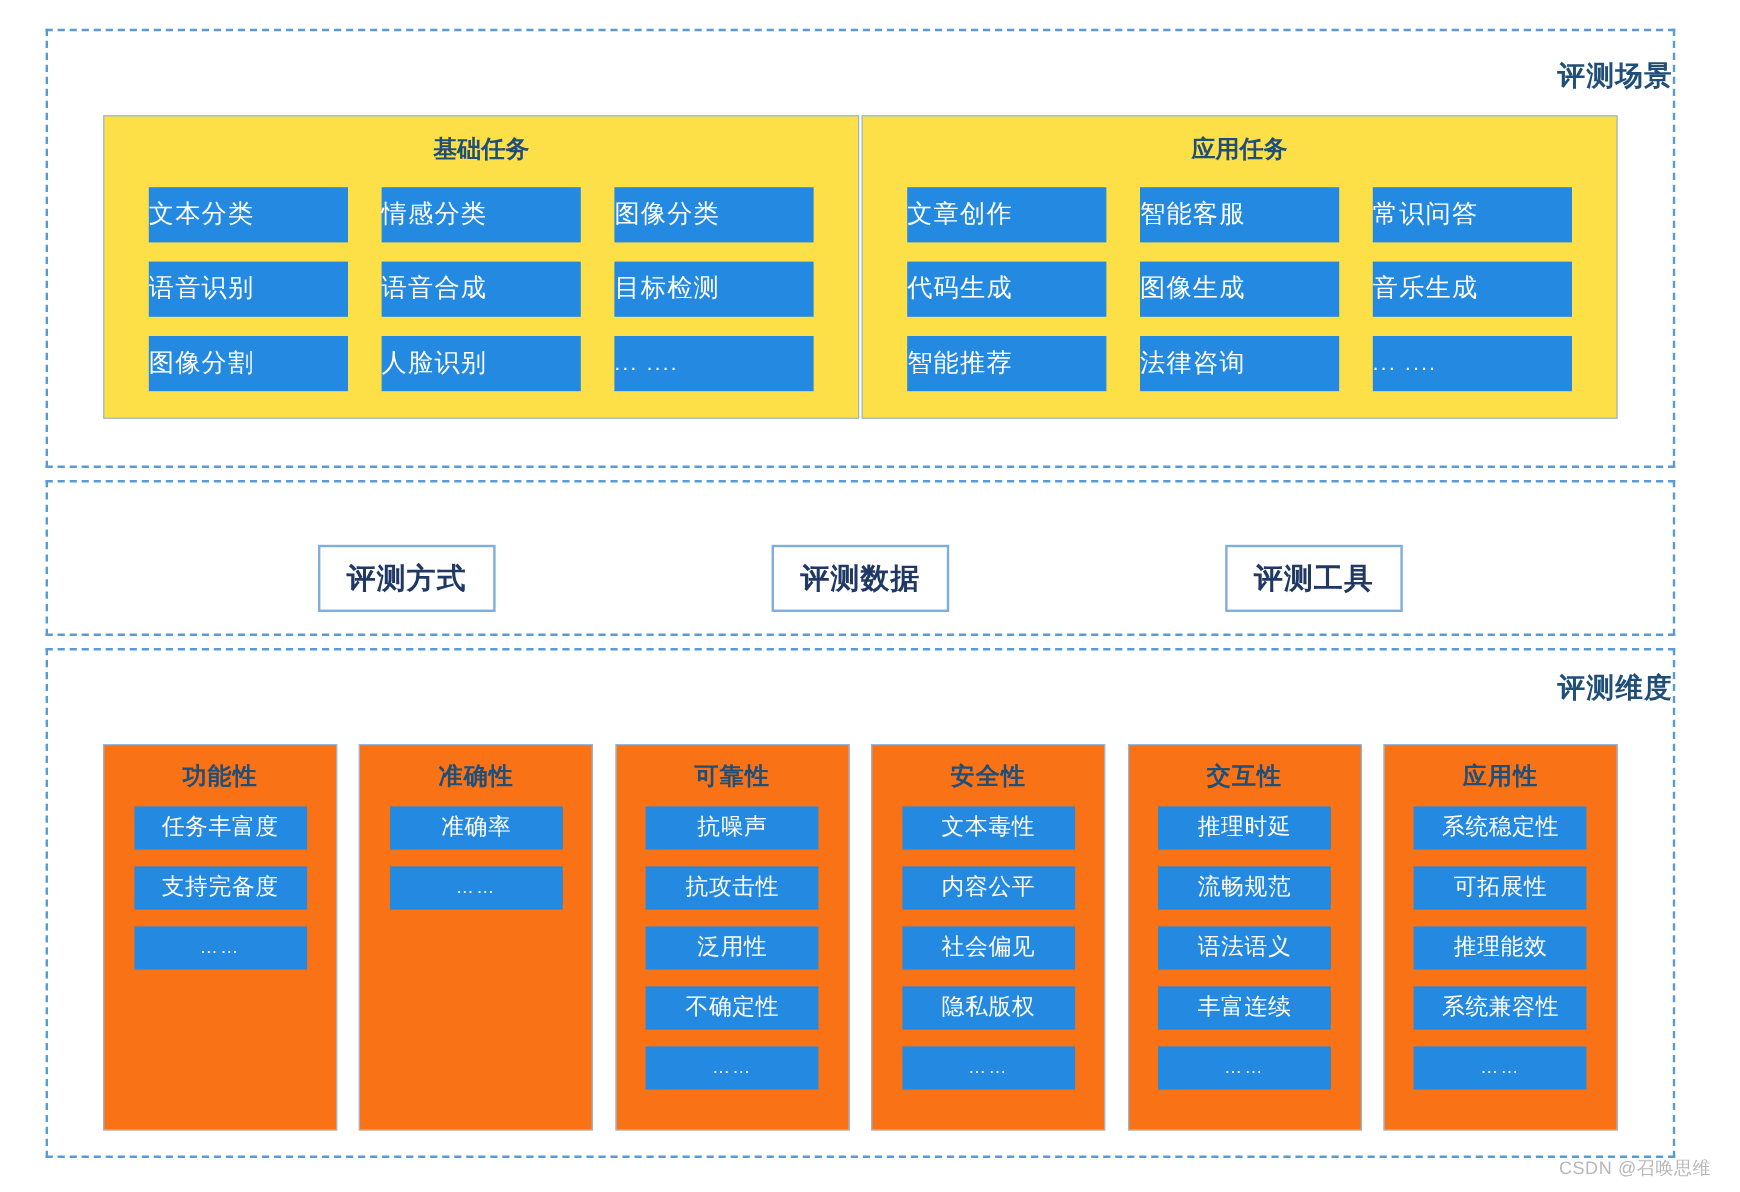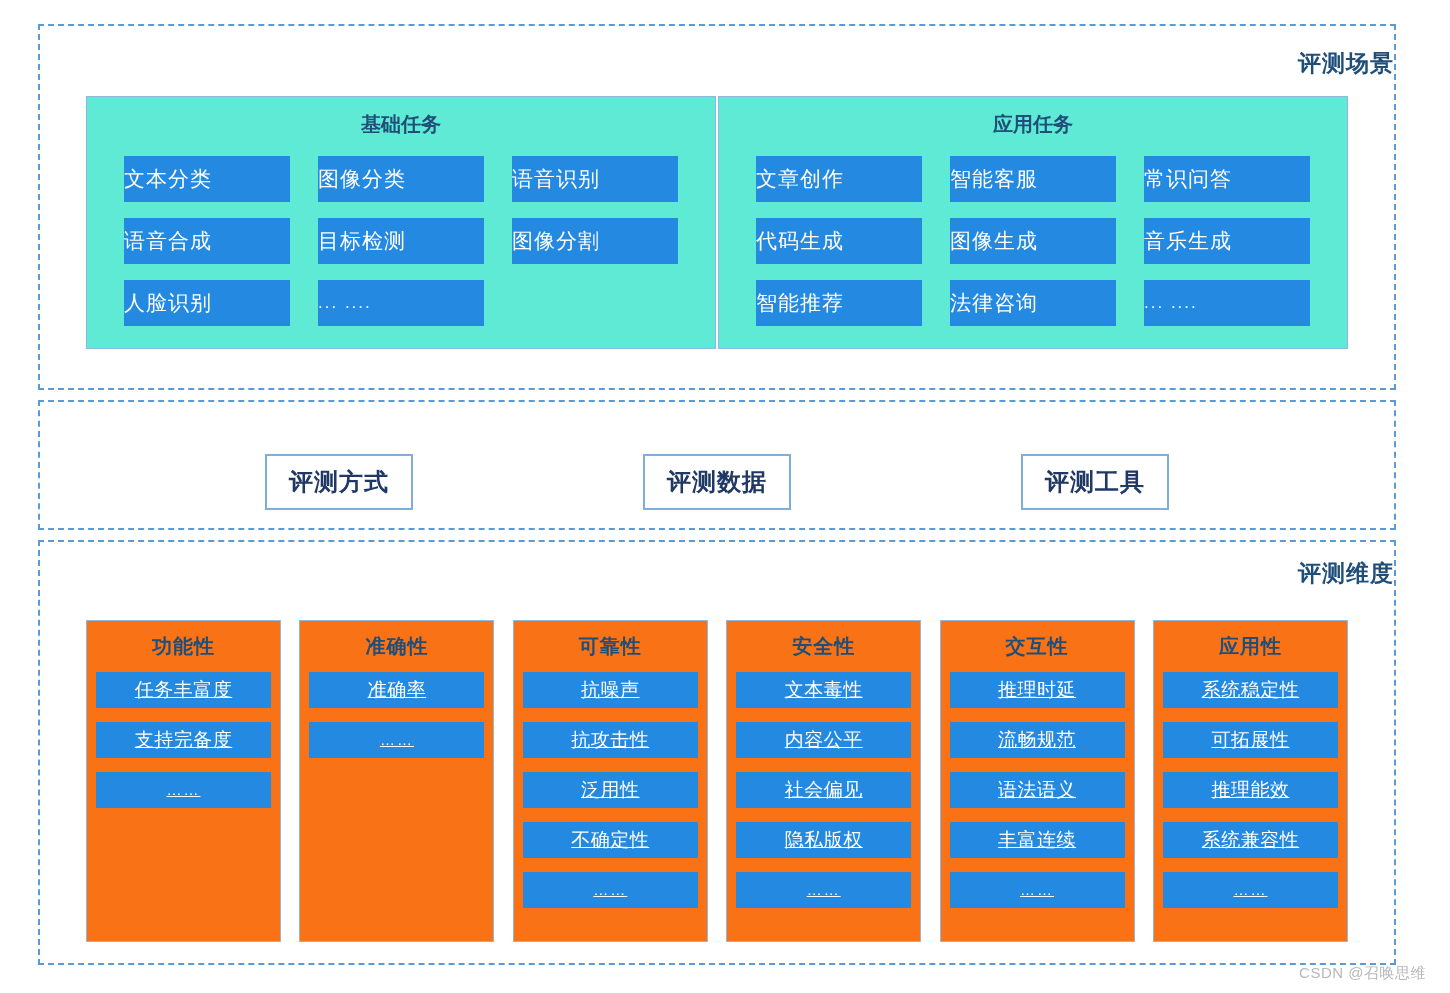--- a/index.html
+++ b/index.html
@@ -45,21 +45,21 @@
     position: absolute;
     left: 0; right: 0;
     top: 70px;
     display: flex;
     justify-content: space-between;
     padding: 0 46px;
     box-sizing: border-box;
   }
   .panel {
     border: 1.5px solid #8FB8DE;
-    background: #5eead4;
+    background: #fde047;
     box-sizing: border-box;
     padding: 14px 0 22px 0;
   }
   #panel-basic   { width: 630px; }
   #panel-applied { width: 630px; }
 
   .panel-title {
     text-align: center;
     font-size: 20px;
     font-weight: bold;
@@ -132,30 +132,29 @@
     margin-bottom: 12px;
     letter-spacing: 1px;
   }
   .dim-items {
     display: flex;
     flex-direction: column;
     align-items: center;
     gap: 14px;
   }
   .dim-item {
-    width: 175px;
+    width: 144px;
     height: 36px;
     line-height: 36px;
     background: #2489E0;
     color: #ffffff;
     font-size: 19px;
     text-align: center;
     white-space: nowrap;
     letter-spacing: 0.5px;
-    text-decoration: underline;
   }
   .dim-item.ellipsis { font-size: 15px; letter-spacing: 2px; }
 
   
   #watermark {
     position: absolute;
     right: 24px;
     bottom: 10px;
     font-size: 15px;
     color: #b8b8b8;
@@ -166,20 +165,21 @@
 <body>
 
 <div class="section" id="section-scenarios">
   <div class="section-title">评测场景</div>
   <div class="panels">
 
     <div class="panel" id="panel-basic">
       <div class="panel-title">基础任务</div>
       <div class="tile-grid">
         <div class="tile">文本分类</div>
+        <div class="tile">情感分类</div>
         <div class="tile">图像分类</div>
         <div class="tile">语音识别</div>
         <div class="tile">语音合成</div>
         <div class="tile">目标检测</div>
         <div class="tile">图像分割</div>
         <div class="tile">人脸识别</div>
         <div class="tile ellipsis">... ....</div>
       </div>
     </div>
 

